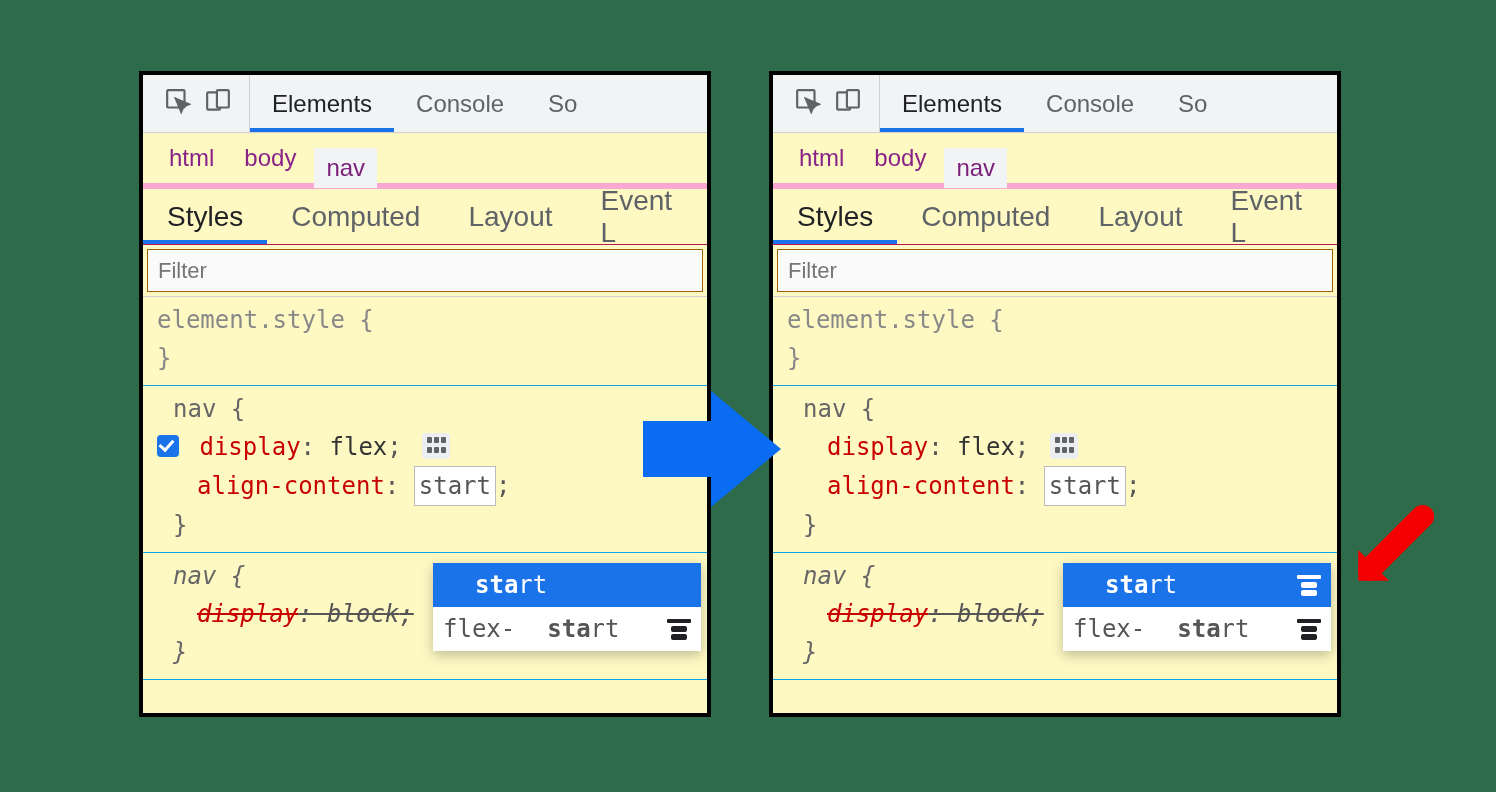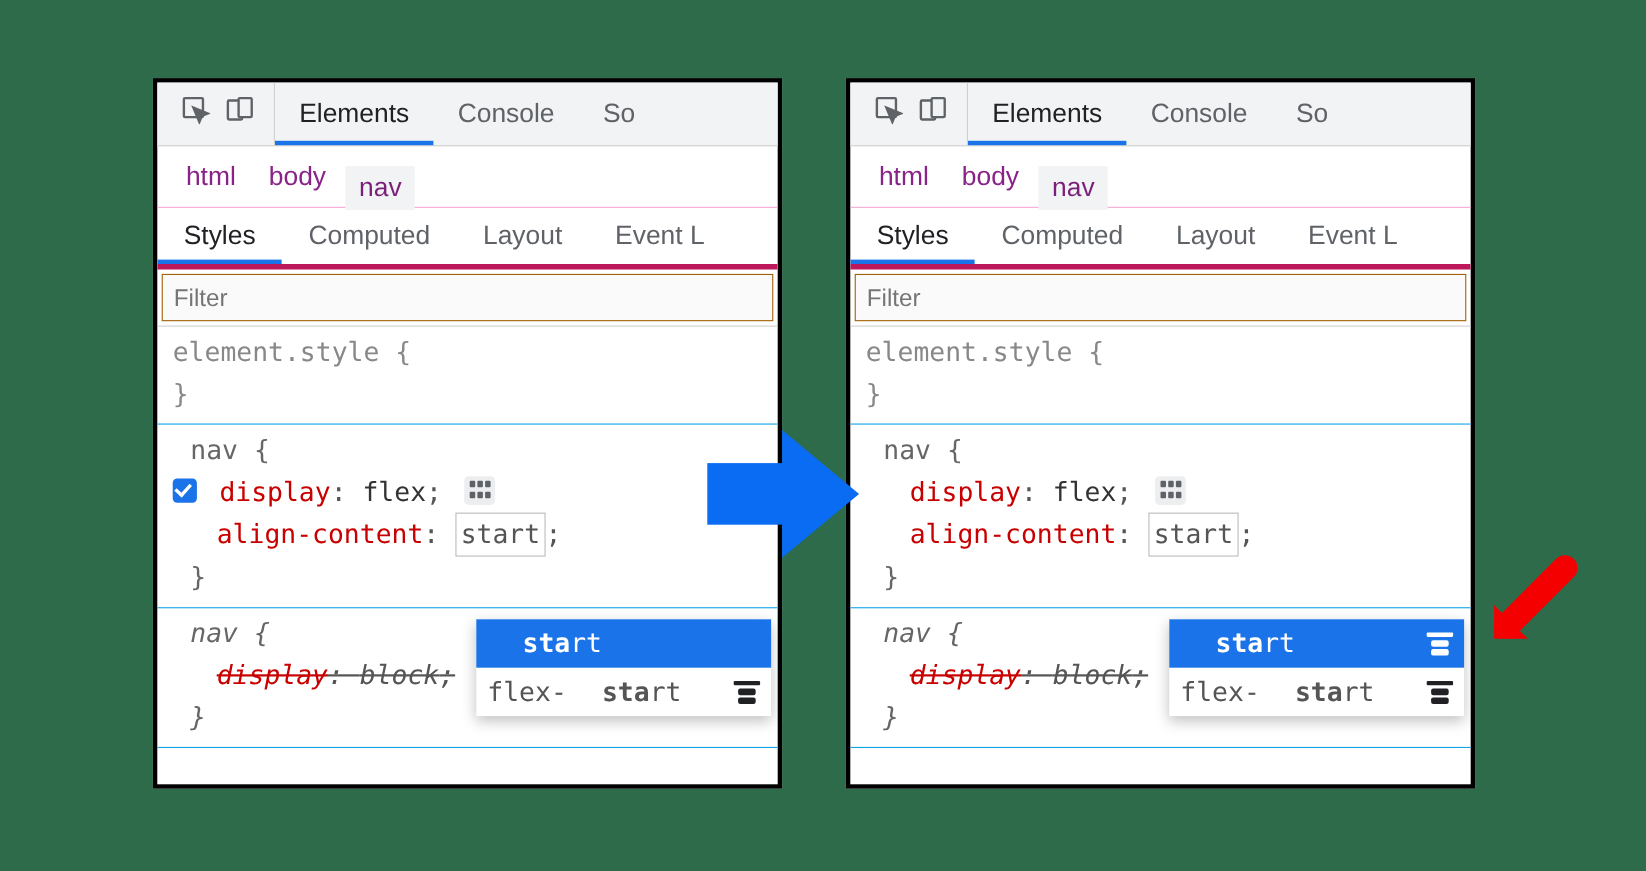--- a/index.html
+++ b/index.html
@@ -7,21 +7,21 @@
     background: #2d6b4a;
     width: 1496px;
     height: 792px;
     font-family: -apple-system, BlinkMacSystemFont, "Segoe UI", Helvetica, Arial, sans-serif;
     position: relative;
   }
   .panel {
     position: absolute;
     width: 572px;
     height: 646px;
-    background: #ffffff;
+    background: #fef9c3;
     border: 4px solid #000;
     overflow: hidden;
   }
   .panel.left  { left: 139px; top: 71px; }
   .panel.right { left: 769px; top: 71px; }
 
   
   .toptabs {
     height: 58px;
     background: #f1f3f4;
@@ -52,41 +52,41 @@
     padding-top: 4px;
   }
 
   
   .crumbs {
     height: 56px;
     display: flex;
     align-items: center;
     gap: 6px;
     padding: 0 14px;
-    border-bottom: 1px solid #f9a8d4;
+    border-bottom: 6px solid #f9a8d4;
     font-size: 24px;
   }
   .crumbs span {
     padding: 6px 12px;
     color: #8a2387;
     cursor: pointer;
   }
   .crumbs span.sel {
     background: #f1f3f4;
     color: #7a1f7a;
     margin-top: 20px;
   }
 
   
   .subtabs {
     height: 56px;
     display: flex;
     align-items: center;
-    border-bottom: 5px solid #be185d;
-    font-size: 24px;
+    border-bottom: 1px solid #be185d;
+    font-size: 28px;
     color: #5f6368;
   }
   .subtabs .stab {
     padding: 0 24px;
     height: 100%;
     display: flex;
     align-items: center;
     cursor: pointer;
   }
   .subtabs .stab.active {

